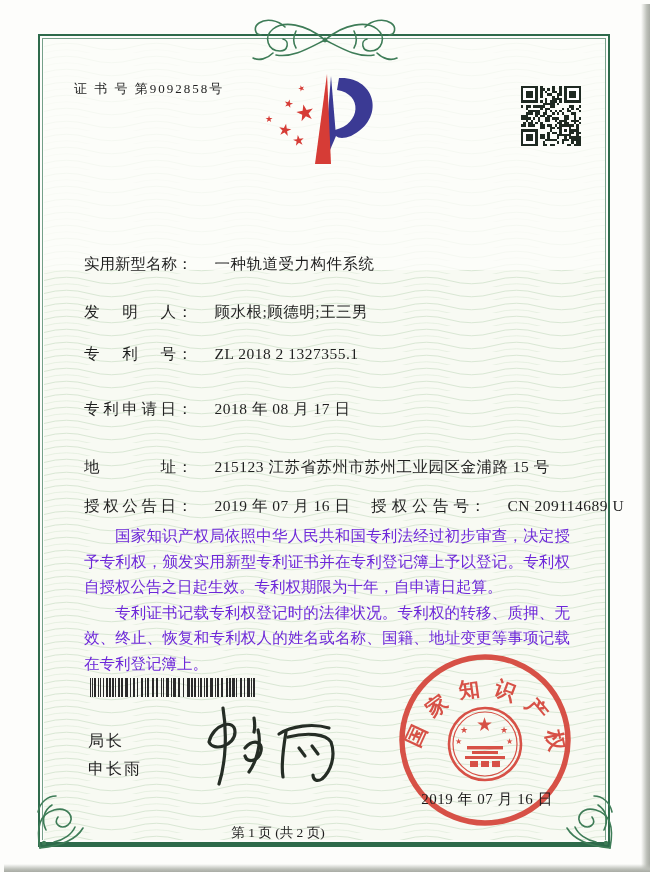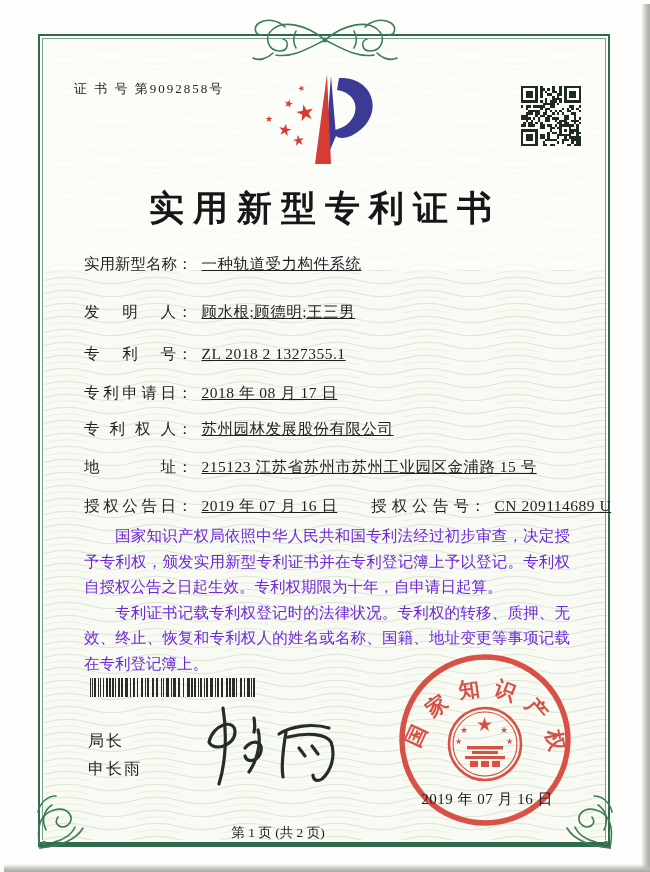--- a/index.html
+++ b/index.html
@@ -26,21 +26,21 @@
 
   .cert-no{left:74px;top:80px;font-size:13px;letter-spacing:2px;z-index:2;}
   .logo{left:253px;top:70px;z-index:2;}
   .qr-wrap{left:521px;top:86px;z-index:2;}
   .title{left:0;top:185px;width:650px;text-align:center;font-size:35px;
     font-weight:600;letter-spacing:9px;color:#161616;z-index:2;}
 
   .frow{position:absolute;left:84px;font-size:15.5px;z-index:2;white-space:nowrap;}
   .flabel{display:inline-block;width:92px;text-align:justify;text-align-last:justify;}
   .fcolon{margin-left:1px;}
-  .fvalue{margin-left:9px;letter-spacing:0.5px;text-decoration:underline;}
+  .fvalue{margin-left:22px;letter-spacing:0.5px;}
   .grant2{position:absolute;left:249px;top:0;}
   .grant2 .flabel{width:98px;margin-left:38px;}
 
   .bodytext{position:absolute;left:84px;top:523px;width:486px;font-size:15.5px;
     line-height:25.5px;text-align:justify;z-index:2;color:#6d28d9;}
   .bodytext p{margin:0;text-indent:2em;}
 
   .barcode-wrap{left:90px;top:678px;z-index:2;}
   .signer{left:88px;top:727px;font-size:16px;z-index:2;line-height:28px;letter-spacing:2px;}
   .signature{left:183px;top:704px;z-index:3;}
@@ -351,36 +351,32 @@
         <rect x="48" y="4.8" width="7.199999999999999" height="7.199999999999999" fill="#1f2a22"></rect>
         <rect x="0" y="43.199999999999996" width="16.8" height="16.8" fill="#1f2a22"></rect>
         <rect x="2.4" y="45.6" width="12" height="12" fill="#fff"></rect>
         <rect x="4.8" y="48" width="7.199999999999999" height="7.199999999999999" fill="#1f2a22"></rect>
         <rect x="38.4" y="38.4" width="12" height="12" fill="#1f2a22"></rect>
         <rect x="40.8" y="40.8" width="7.199999999999999" height="7.199999999999999" fill="#fff"></rect>
         <rect x="43.199999999999996" y="43.199999999999996" width="2.4" height="2.4" fill="#1f2a22"></rect>
       </svg>
   </div>
 
-  <div class="abs title">实用新型专利证书</div>
 
   <div class="frow" style="top:254px;">
     <span class="flabel">实用新型名称</span><span class="fcolon">：</span><span class="fvalue">一种轨道受力构件系统</span>
   </div>
   <div class="frow" style="top:302px;">
     <span class="flabel">发明人</span><span class="fcolon">：</span><span class="fvalue">顾水根;顾德明;王三男</span>
   </div>
   <div class="frow" style="top:344px;">
     <span class="flabel">专利号</span><span class="fcolon">：</span><span class="fvalue">ZL 2018 2 1327355.1</span>
   </div>
-  <div class="frow" style="top:383px;">
+  <div class="frow" style="top:399px;">
     <span class="flabel">专利申请日</span><span class="fcolon">：</span><span class="fvalue">2018 年 08 月 17 日</span>
-  </div>
-  <div class="frow" style="top:419px;">
-    <span class="flabel">专利权人</span><span class="fcolon">：</span><span class="fvalue">苏州园林发展股份有限公司</span>
   </div>
   <div class="frow" style="top:457px;">
     <span class="flabel">地址</span><span class="fcolon">：</span><span class="fvalue">215123 江苏省苏州市苏州工业园区金浦路 15 号</span>
   </div>
 
   <div class="frow" style="top:496px;">
     <span class="flabel">授权公告日</span><span class="fcolon">：</span><span class="fvalue">2019 年 07 月 16 日</span>
     <span class="grant2">
       <span class="flabel">授权公告号</span><span class="fcolon">：</span><span class="fvalue">CN 209114689 U</span>
     </span>

